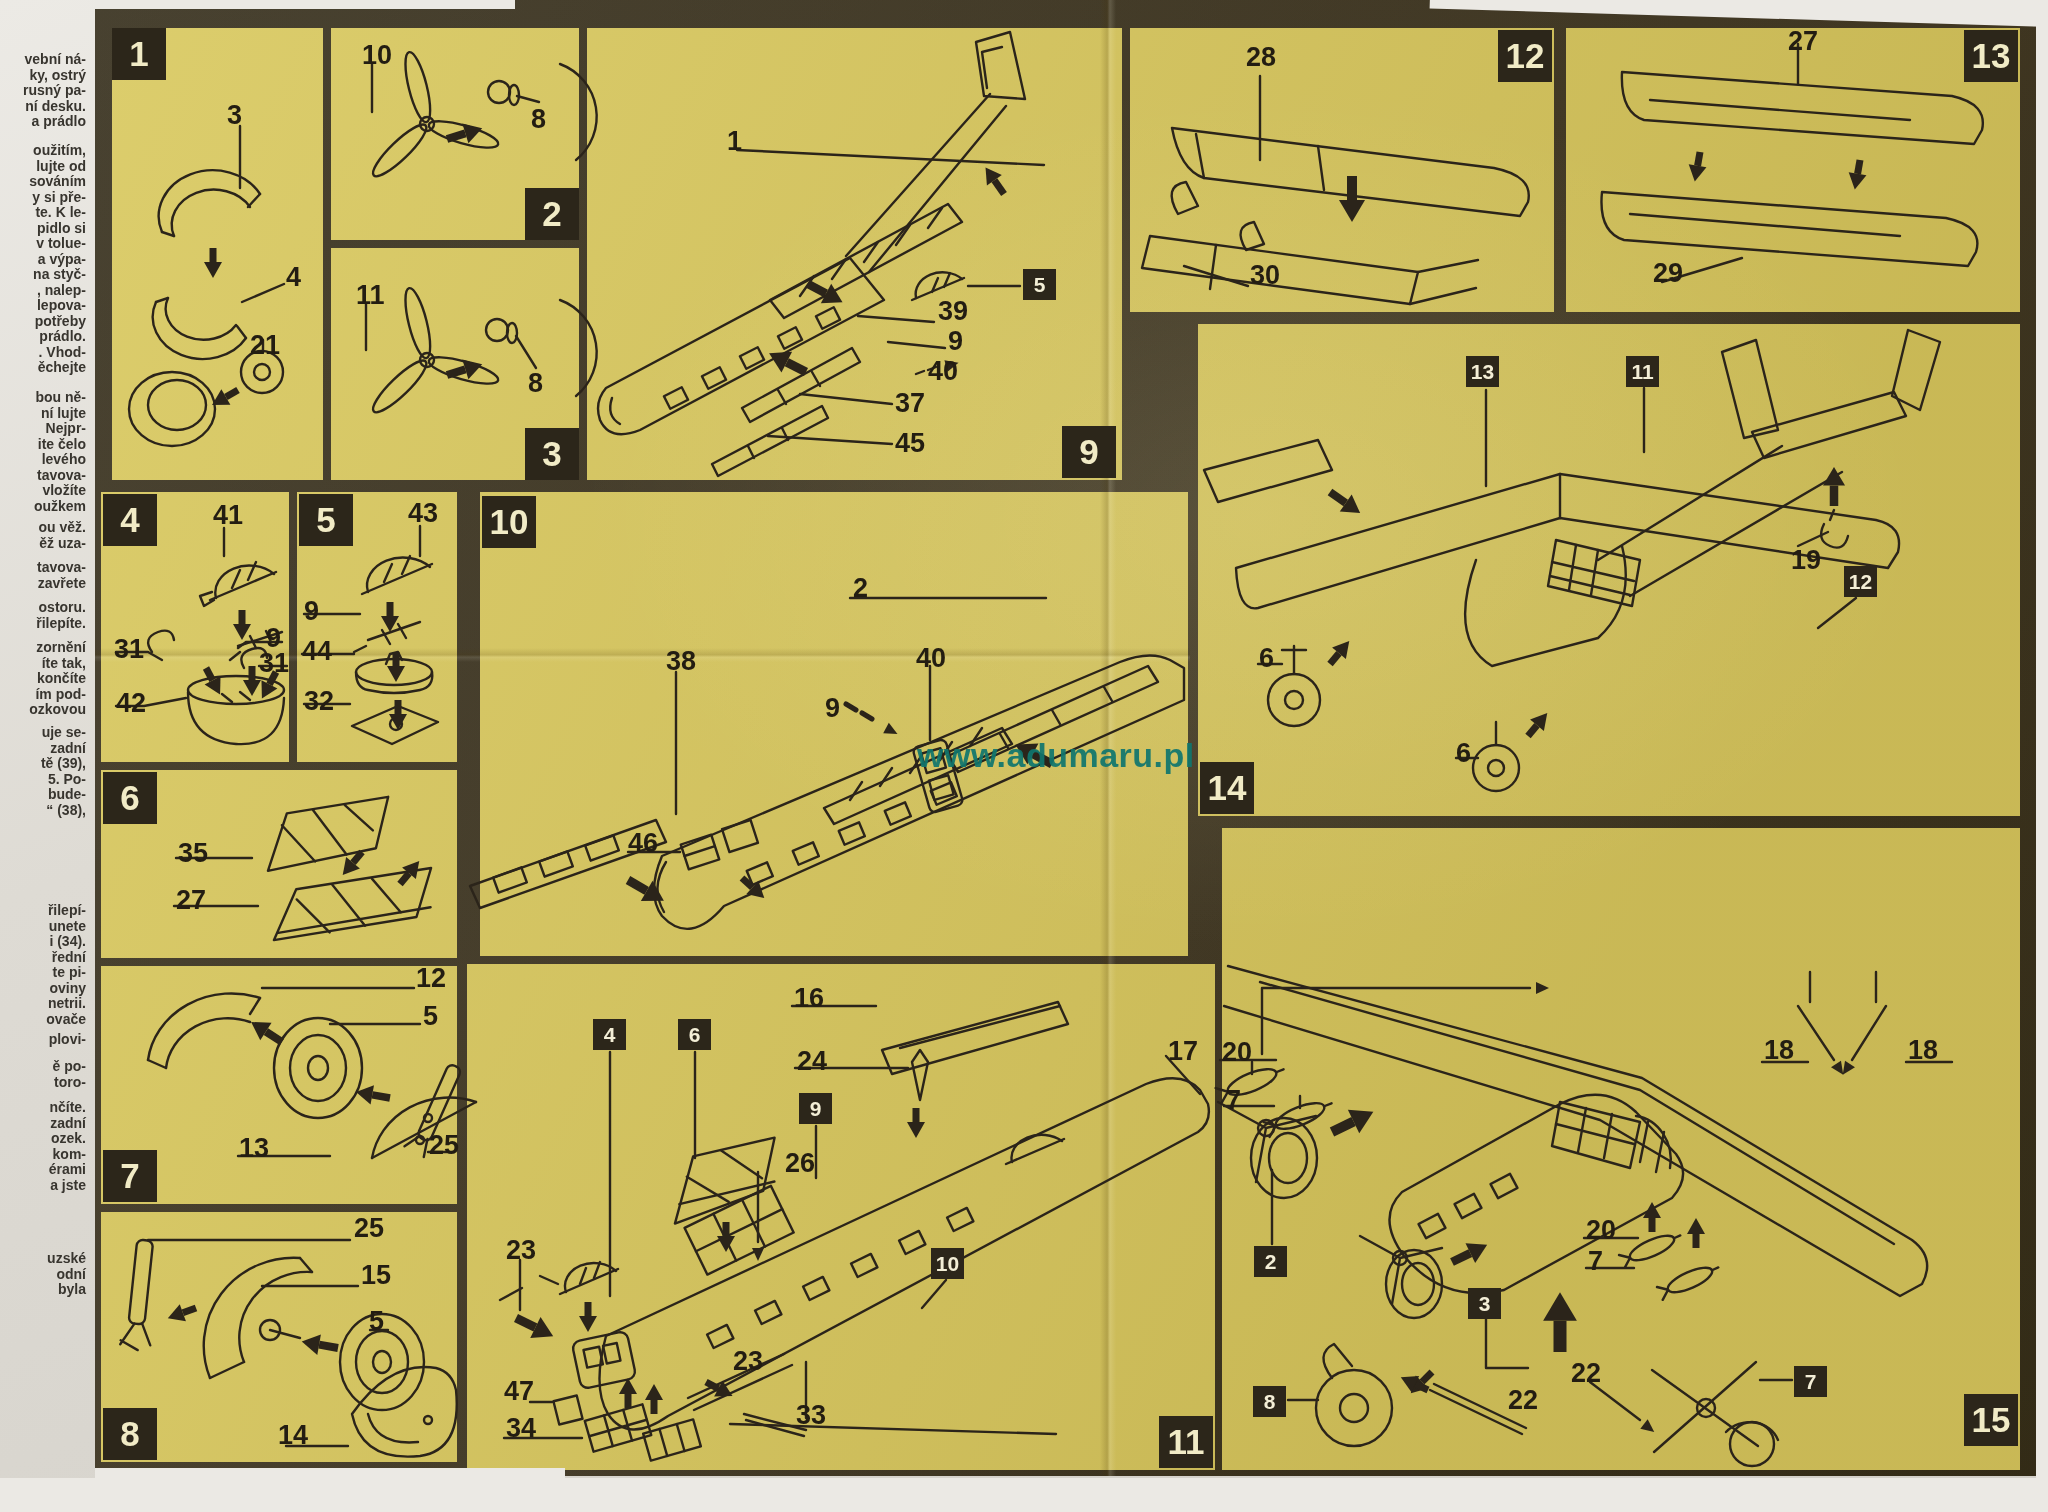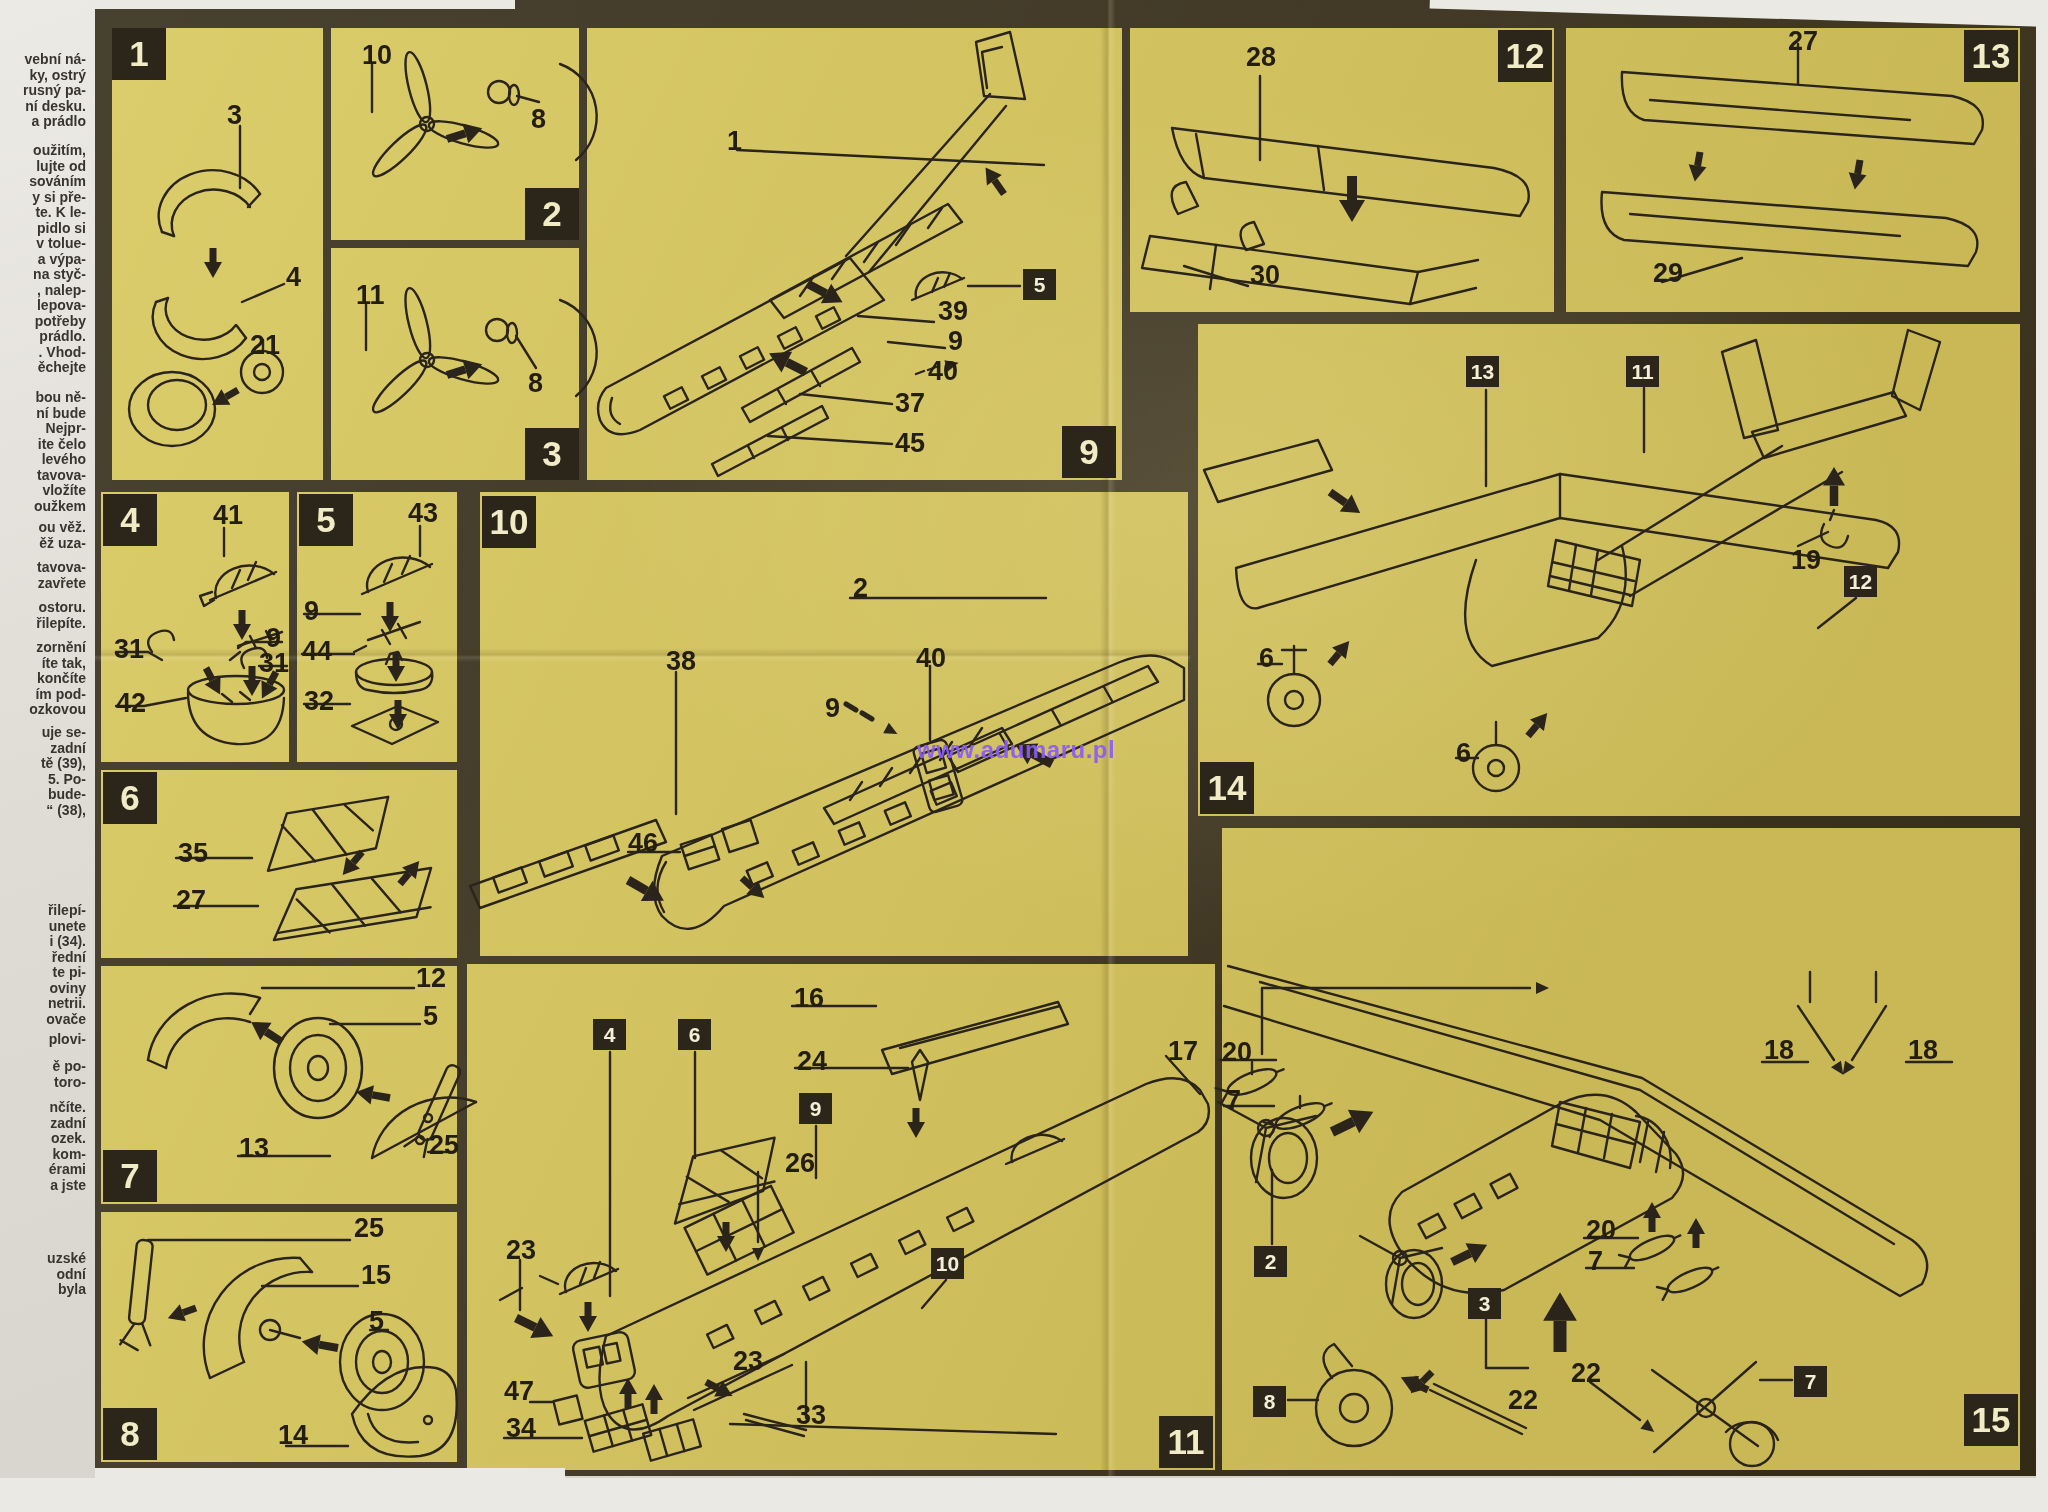--- a/index.html
+++ b/index.html
@@ -27,22 +27,22 @@
     background:linear-gradient(180deg,transparent,rgba(74,55,6,.16) 48%,rgba(255,250,225,.12) 66%,transparent)}
   #art{position:absolute;left:0;top:0;z-index:4}
   
   .part-label{position:absolute;font-size:27px;font-weight:700;color:#231d12;z-index:5;white-space:nowrap}
   .step-box{position:absolute;width:54px;height:52px;background:#2c261a;color:#f1ebc6;
     font-size:35px;font-weight:700;line-height:52px;text-align:center;z-index:5}
   .ref-box{position:absolute;width:33px;height:31px;background:#2c261a;color:#f3eed6;
     font-size:21px;font-weight:700;line-height:31px;text-align:center;z-index:5}
   
   .wedge{position:absolute;background:#ebe9e4;z-index:6;pointer-events:none}
-  #wm{position:absolute;left:917px;top:736px;z-index:7;font-size:24px;font-weight:700;
-    letter-spacing:.5px;color:#8b5cf6;opacity:.92}
+  #wm{position:absolute;left:917px;top:736px;z-index:7;font-size:34px;font-weight:700;
+    letter-spacing:.5px;color:#0f766e;opacity:.92}
 </style>
 </head>
 <body>
 
 <div id="tc">
     <div class="tc-block" style="top: 52px;">
       <div class="tc-line">vební ná-</div>
       <div class="tc-line">ky, ostrý</div>
       <div class="tc-line">rusný pa-</div>
       <div class="tc-line">ní desku.</div>
@@ -60,21 +60,21 @@
       <div class="tc-line">na styč-</div>
       <div class="tc-line">, nalep-</div>
       <div class="tc-line">lepova-</div>
       <div class="tc-line">potřeby</div>
       <div class="tc-line">prádlo.</div>
       <div class="tc-line">. Vhod-</div>
       <div class="tc-line">ěchejte</div>
     </div>
     <div class="tc-block" style="top: 390px;">
       <div class="tc-line">bou ně-</div>
-      <div class="tc-line">ní bude</div>
+      <div class="tc-line">ní lujte</div>
       <div class="tc-line">Nejpr-</div>
       <div class="tc-line">ite čelo</div>
       <div class="tc-line">levého</div>
       <div class="tc-line">tavova-</div>
       <div class="tc-line">vložíte</div>
       <div class="tc-line">oužkem</div>
     </div>
     <div class="tc-block" style="top: 520px;">
       <div class="tc-line">ou věž.</div>
       <div class="tc-line">ěž uza-</div>

